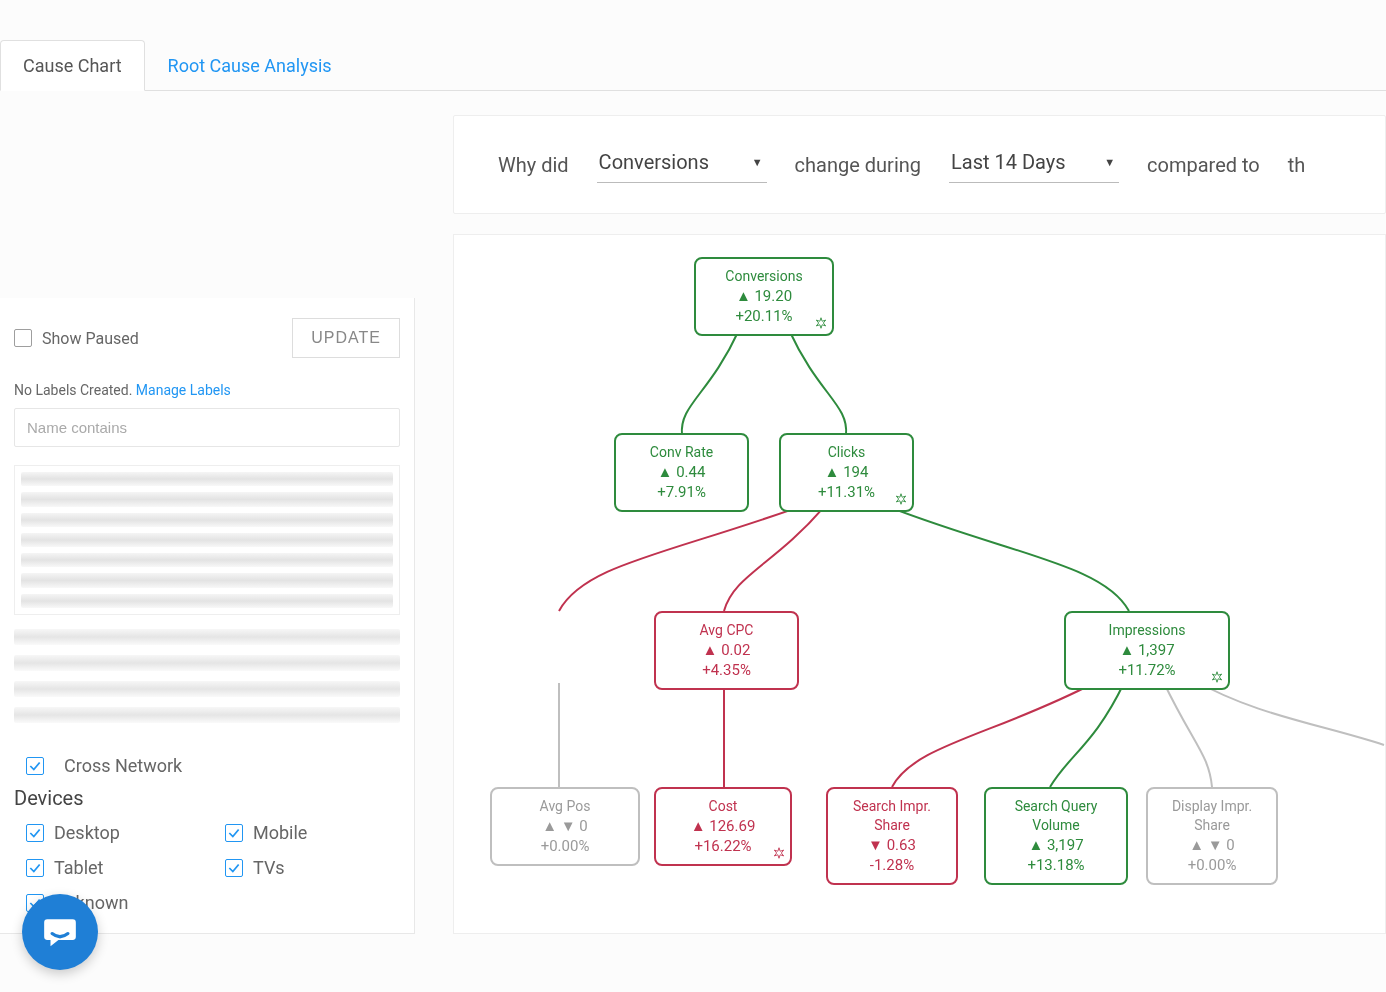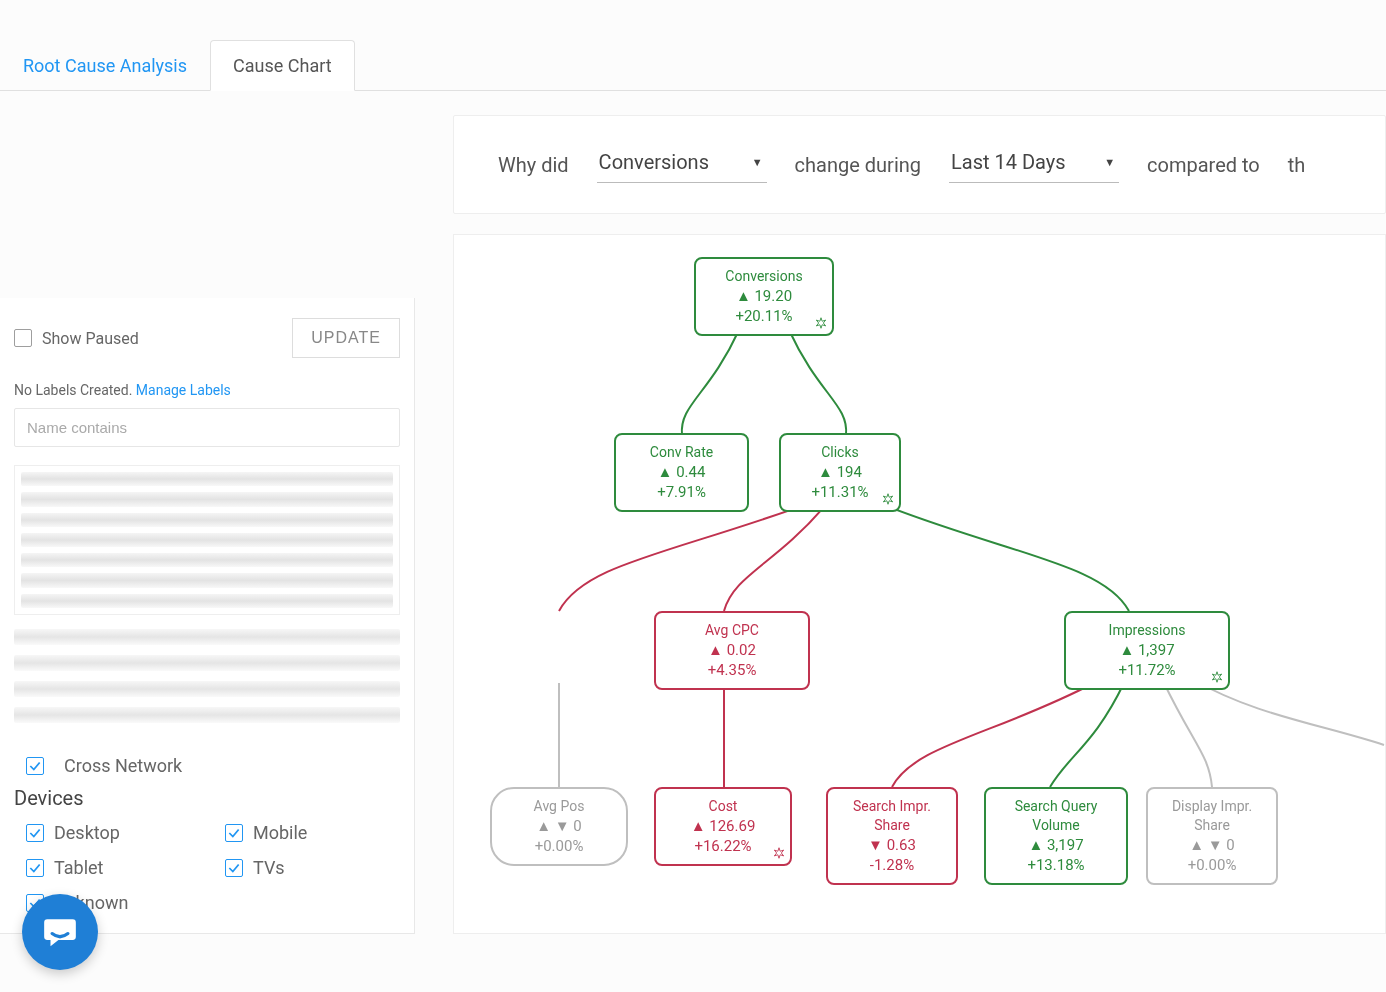--- a/index.html
+++ b/index.html
@@ -217,22 +217,22 @@
   justify-content: center;
   cursor: pointer;
   box-shadow: 0 4px 12px rgba(0,0,0,0.2);
 }
 .chat-bubble svg { width: 38px; height: 38px; }
 </style>
 </head>
 <body>
 
 <div class="tabs">
+  <div class="tab active">Cause Chart</div>
   <div class="tab">Root Cause Analysis</div>
-  <div class="tab active">Cause Chart</div>
 </div>
 
 <div class="main-row">
 
   <div class="sidebar">
     <div class="sidebar-top">
       <label class="checkbox-row">
         <span class="checkbox-box">
           
         </span>
@@ -366,44 +366,44 @@
         <svg class="plus-icon" viewBox="0 0 24 24">
             <path d="M12 3 L14 9 L20 7 L16 12 L20 17 L14 15 L12 21 L10 15 L4 17 L8 12 L4 7 L10 9 Z" fill="none" stroke="#2e8b3d" stroke-width="1.5"></path>
           </svg>
       </div>
 
       <div class="node green" style="left:160px; top:198px; width:135px;">
         <div class="title">Conv Rate</div>
         <div>▲ 0.44</div>
         <div>+7.91%</div>
       </div>
-      <div class="node green" style="left:325px; top:198px; width:122px;">
+      <div class="node green" style="left:325px; top:198px; width:135px;">
         <div class="title">Clicks</div>
         <div>▲ 194</div>
         <div>+11.31%</div>
         <svg class="plus-icon" viewBox="0 0 24 24">
             <path d="M12 3 L14 9 L20 7 L16 12 L20 17 L14 15 L12 21 L10 15 L4 17 L8 12 L4 7 L10 9 Z" fill="none" stroke="#2e8b3d" stroke-width="1.5"></path>
           </svg>
       </div>
 
-      <div class="node red" style="left:200px; top:376px; width:156px;">
+      <div class="node red" style="left:200px; top:376px; width:145px;">
         <div class="title">Avg CPC</div>
         <div>▲ 0.02</div>
         <div>+4.35%</div>
       </div>
       <div class="node green" style="left:610px; top:376px; width:166px;">
         <div class="title">Impressions</div>
         <div>▲ 1,397</div>
         <div>+11.72%</div>
         <svg class="plus-icon" viewBox="0 0 24 24">
             <path d="M12 3 L14 9 L20 7 L16 12 L20 17 L14 15 L12 21 L10 15 L4 17 L8 12 L4 7 L10 9 Z" fill="none" stroke="#2e8b3d" stroke-width="1.5"></path>
           </svg>
       </div>
 
-      <div class="node grey" style="left:36px; top:552px; width:138px;border-radius:24px;">
+      <div class="node grey" style="left:36px; top:552px; width:150px;">
         <div class="title">Avg Pos</div>
         <div>▲ ▼ 0</div>
         <div>+0.00%</div>
       </div>
       <div class="node red" style="left:200px; top:552px; width:138px;">
         <div class="title">Cost</div>
         <div>▲ 126.69</div>
         <div>+16.22%</div>
         <svg class="plus-icon" viewBox="0 0 24 24">
             <path d="M12 3 L14 9 L20 7 L16 12 L20 17 L14 15 L12 21 L10 15 L4 17 L8 12 L4 7 L10 9 Z" fill="none" stroke="#c0324f" stroke-width="1.5"></path>

